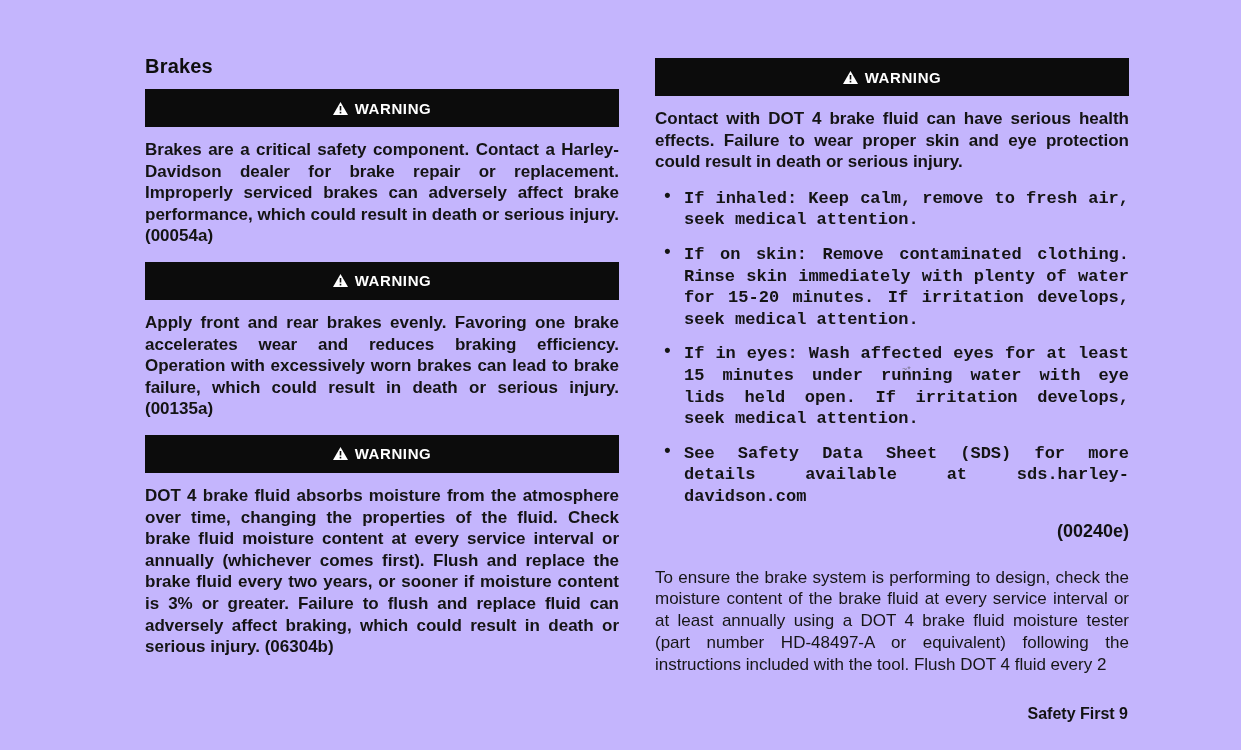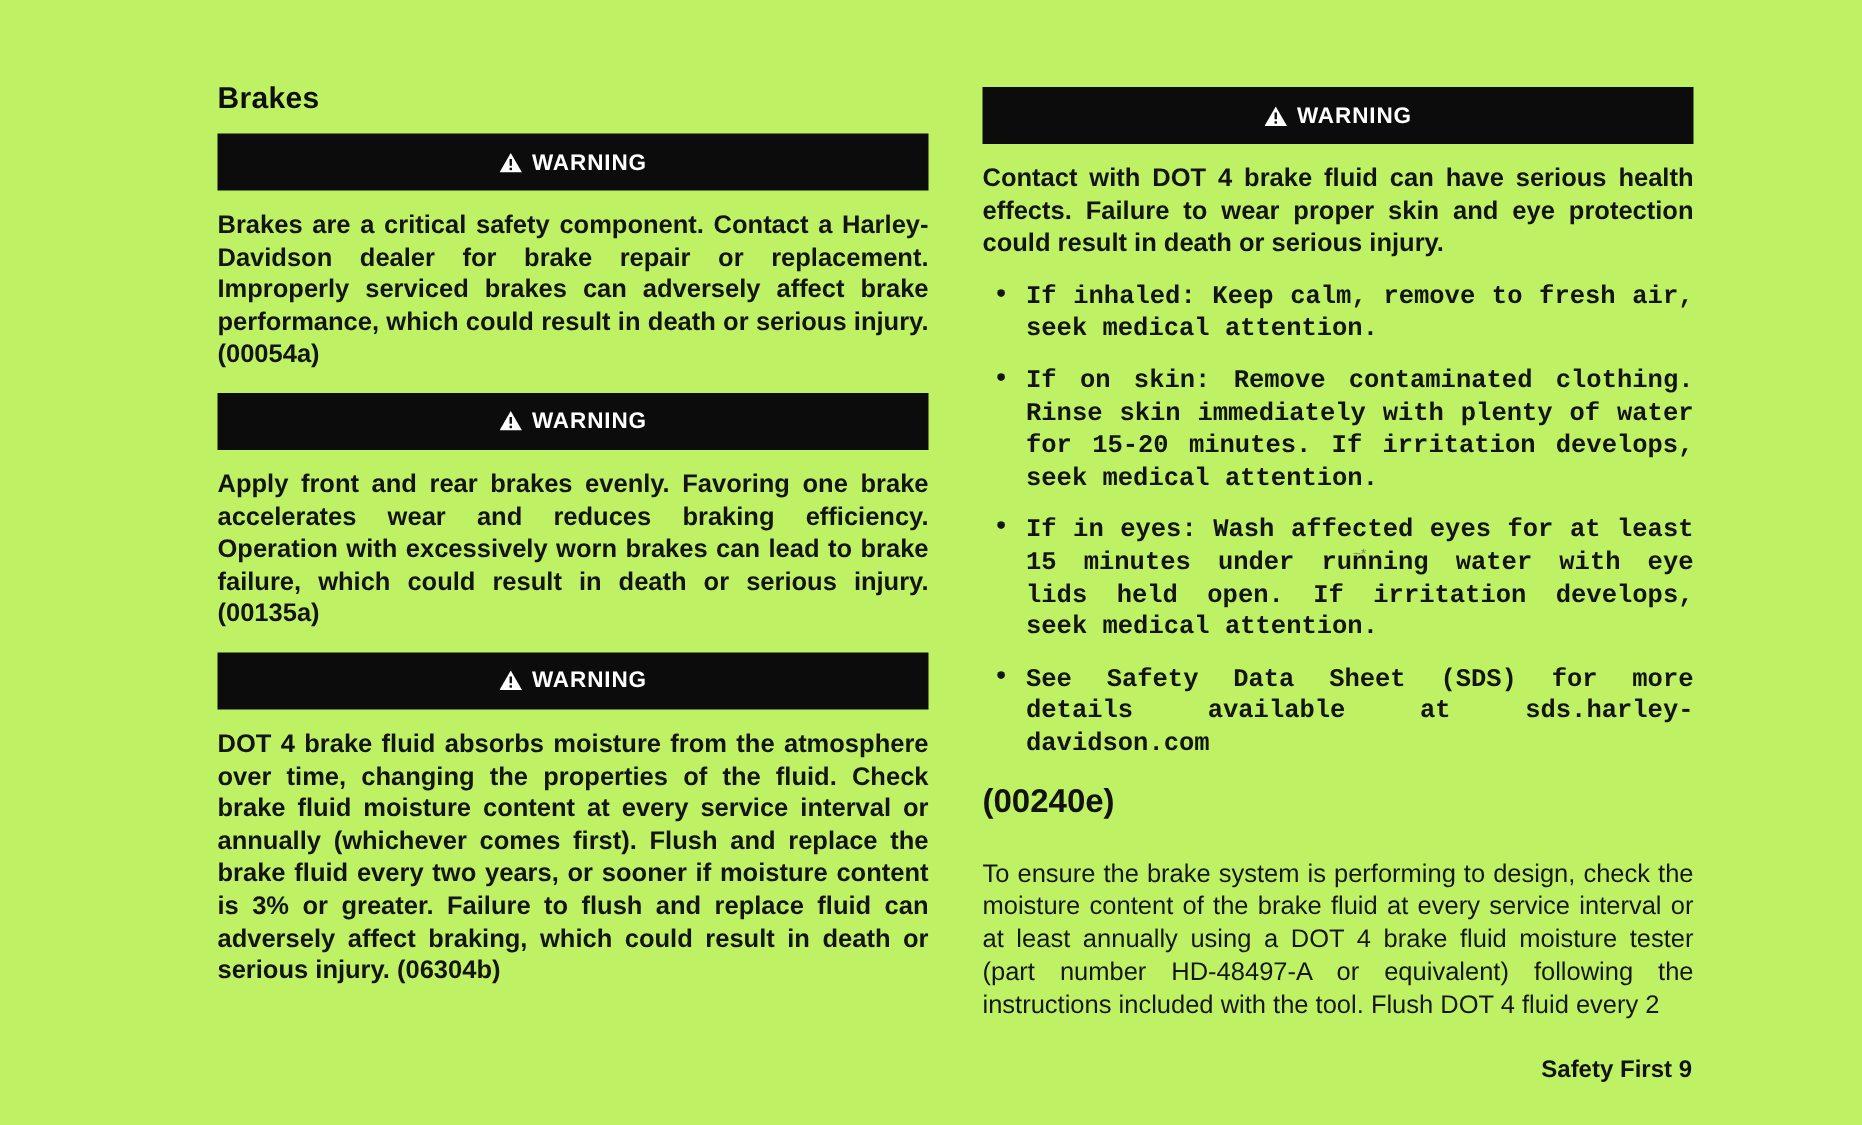--- a/index.html
+++ b/index.html
@@ -1,42 +1,42 @@
 <!DOCTYPE html>
 <html><head>
 <meta charset="utf-8">
 <style>
   html,body{margin:0;padding:0;}
   body{
     width:1241px;height:750px;background:#ffffff;
     font-family:"Liberation Sans","DejaVu Sans",sans-serif;
     color:#121212;
   }
-  .page{position:relative;width:1241px;height:750px;background:#bef264;overflow:hidden;}
+  .page{position:relative;width:1241px;height:750px;background:#c4b5fd;overflow:hidden;}
   .col{position:absolute;width:474px;}
   .col-left{left:145px;top:55px;}
   .col-right{left:655px;top:58px;}
   h1.title{font-size:20px;font-weight:700;margin:0 0 11px 0;letter-spacing:.2px;color:#0e0e0e;}
   .warnbar{
     background:#0c0c0c;color:#ffffff;height:38px;
     display:flex;align-items:center;justify-content:center;gap:7px;
   }
   .warnbar .label{font-size:15px;font-weight:700;letter-spacing:.6px;}
   .warnbar .tri{display:flex;align-items:center;}
   .body{
     font-size:17px;font-weight:700;line-height:21.6px;
     text-align:justify;margin:12px 0 15px 0;color:#141414;
   }
   .bullets{list-style:none;margin:14px 0 12px 0;padding:0;font-family:Liberation Mono, monospace;}
   .bullets li{
     position:relative;padding-left:29px;font-size:17px;font-weight:700;
     line-height:21.6px;text-align:justify;margin-bottom:13px;color:#141414;
   }
   .bullets li::before{content:"\2022";position:absolute;left:7px;top:-1px;font-size:18px;}
-  .code{font-size:22px;font-weight:700;margin:12px 0 0 0;}
+  .code{font-size:18px;font-weight:700;margin:12px 0 0 0;text-align:right;}
   .para{
     font-size:17px;font-weight:400;line-height:21.8px;
     text-align:justify;margin:25px 0 0 0;color:#161616;
   }
   .footer{
     position:absolute;right:113px;bottom:27px;
     font-size:16px;font-weight:700;color:#121212;
   }
   .artifact{
     position:absolute;left:902px;top:366px;width:12px;height:6px;

